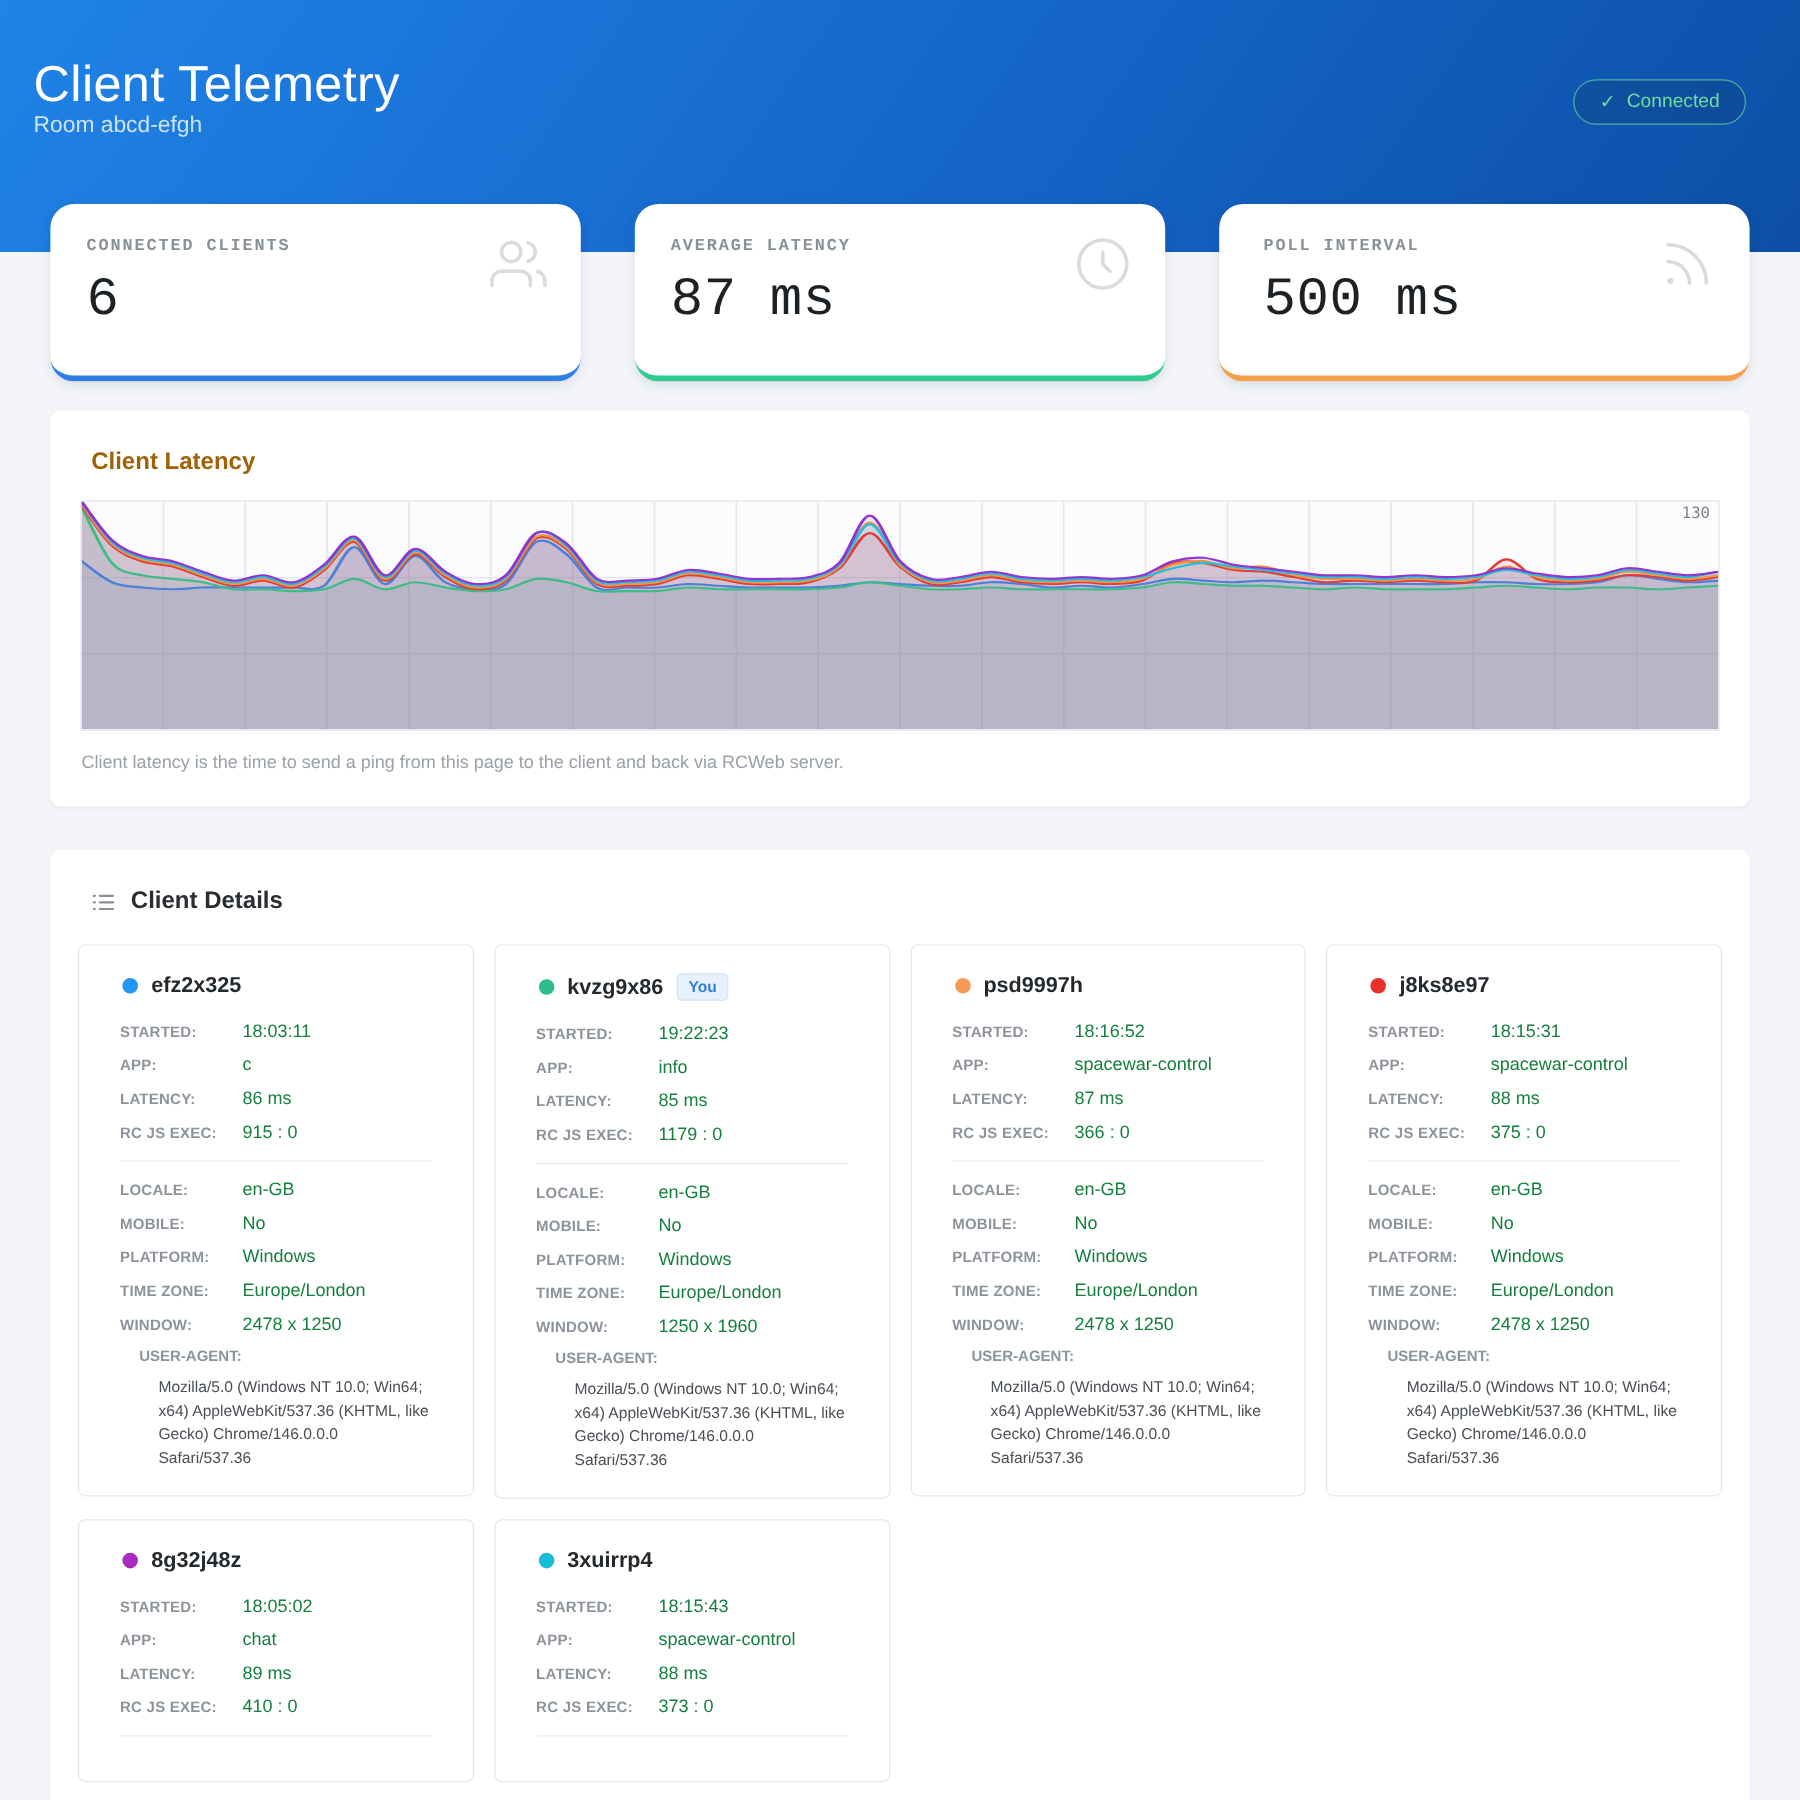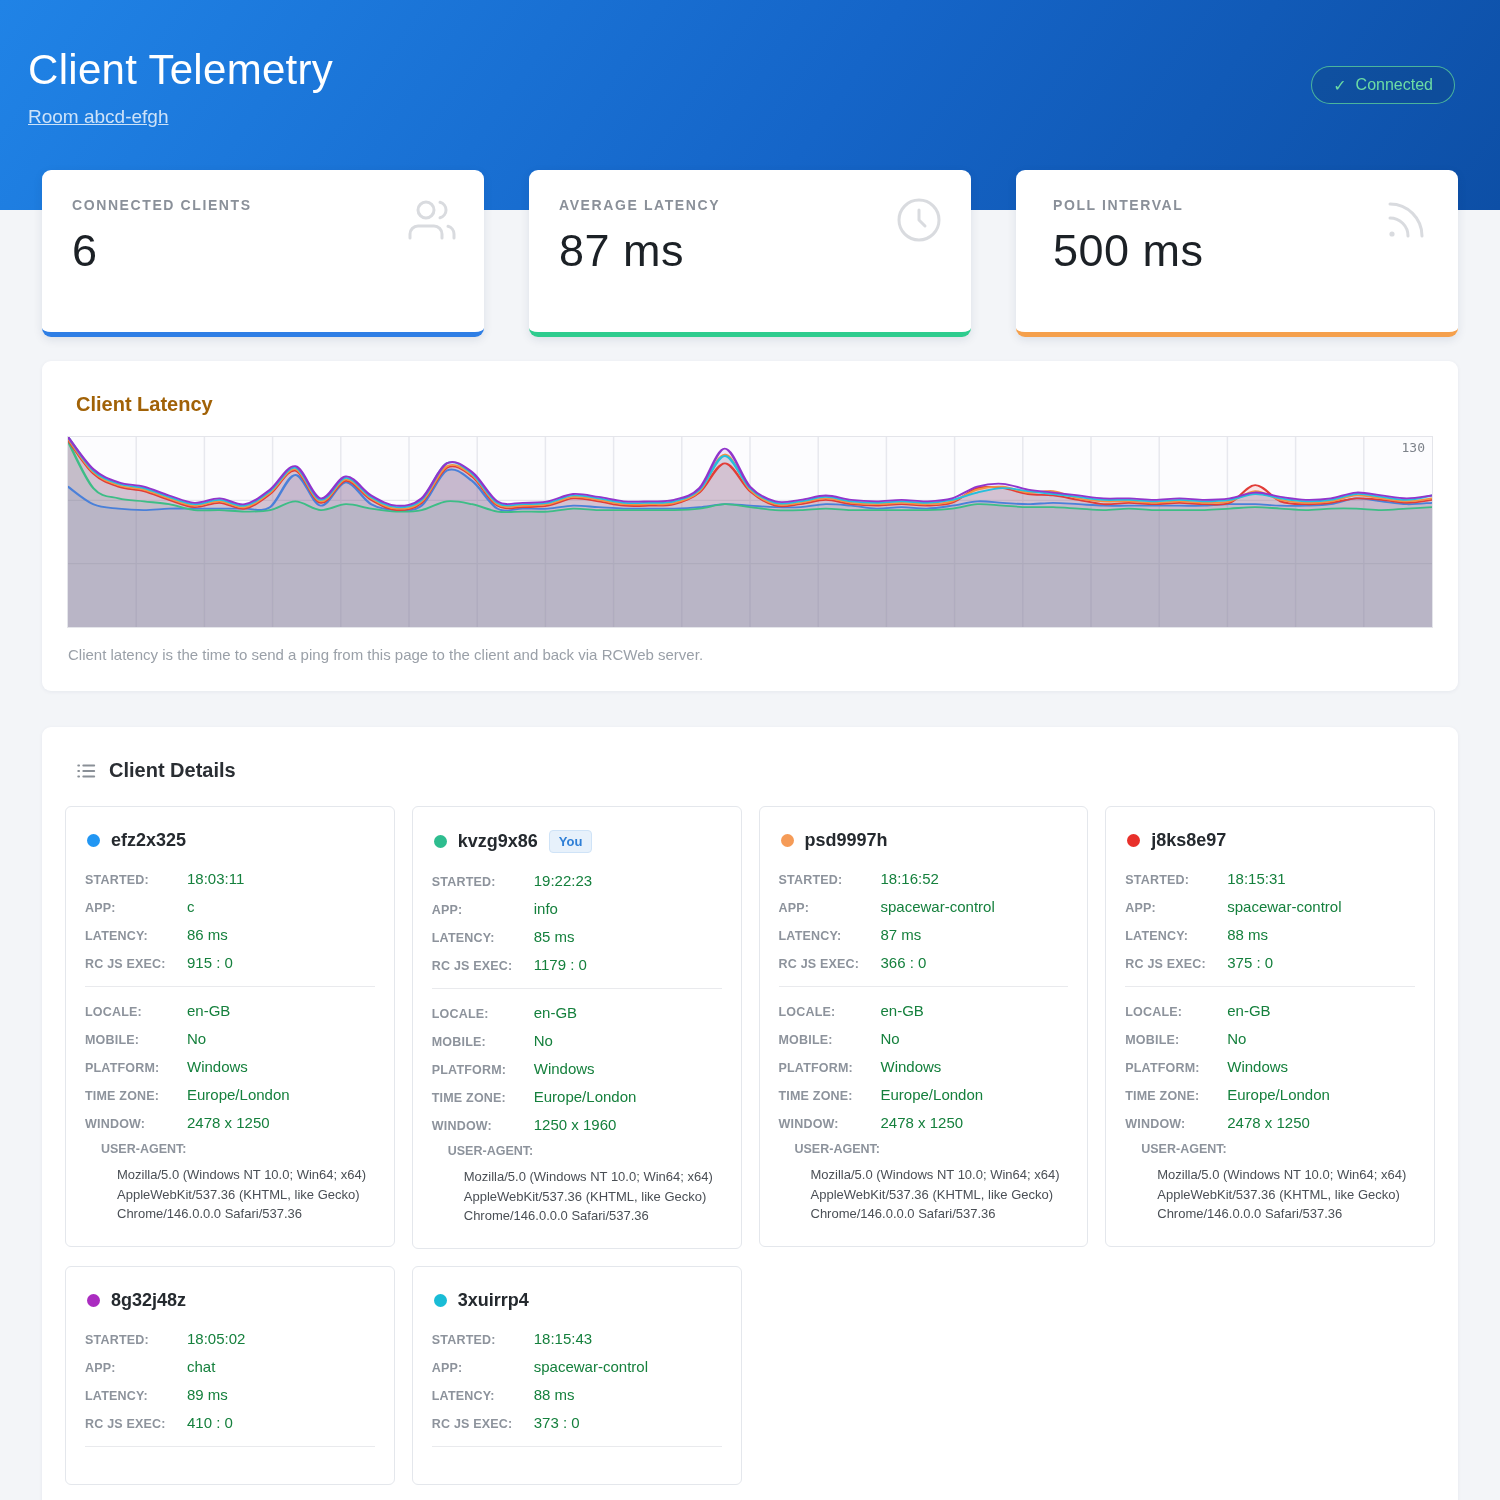--- a/index.html
+++ b/index.html
@@ -13,42 +13,42 @@
   .header {
     height: 210px;
     background: linear-gradient(125deg, #2083e6 0%, #1565c8 55%, #0d4fa6 100%);
     padding: 46px 45px 0 28px;
     position: relative;
   }
   .header h1 {
     color: #fff; font-size: 42px; font-weight: 300; letter-spacing: .3px;
   }
   .header .subtitle {
-    margin-top: 12px; color: rgba(255,255,255,.78); font-size: 19px; font-weight: 300; text-decoration: underline;
+    color: rgba(255,255,255,.78); font-size: 19px; font-weight: 300;
   }
   .status-pill {
     position: absolute; top: 66px; right: 45px;
     height: 38px; padding: 0 21px; border-radius: 19px;
     border: 1px solid rgba(95,215,156,.75);
     background: rgba(10,50,80,.18);
     color: #6cdca4; font-size: 16px;
     display: flex; align-items: center; gap: 9px;
   }
   
   .container { padding: 0 42px; }
   
   .stats-row {
     display: grid; grid-template-columns: 1fr 1fr 1fr; gap: 45px;
     margin-top: -40px;
   }
   .stat-card {
-    background: #fff; border-radius: 9px;
+    background: #fff; border-radius: 20px;
     border-bottom: 5px solid #2e7ee5;
     box-shadow: 0 3px 10px rgba(20,40,80,.10);
-    padding: 27px 30px 30px; position: relative; height: 167px;
+    padding: 27px 30px 30px; position: relative; height: 148px; font-family: Liberation Mono, monospace;
   }
   .stat-label {
     color: #8a9099; font-size: 14px; font-weight: 700; letter-spacing: 1.6px;
   }
   .stat-value {
     margin-top: 12px; font-size: 45px; font-weight: 300; color: #1c2126; letter-spacing: .5px;
   }
   .stat-icon { position: absolute; top: 26px; right: 28px; width: 48px; height: 48px; }
   .stat-icon svg { width: 48px; height: 48px; stroke: #d9dbdf; fill: none; stroke-width: 1.5; stroke-linecap: round; stroke-linejoin: round; }
   
@@ -76,21 +76,21 @@
   }
   .details-title-row { display: flex; align-items: center; gap: 12px; margin: 6px 0 24px 10px; }
   .details-title { font-size: 20px; font-weight: 700; color: #2a2e33; }
   .list-icon svg { width: 22px; height: 22px; stroke: #8a9097; stroke-width: 2; fill: none; stroke-linecap: round; display: block; }
   .client-grid {
     display: grid; grid-template-columns: repeat(4, 1fr); gap: 17px;
     align-items: start;
   }
   .client-card {
     border: 1px solid #e4e7ec; border-radius: 6px; background: #fff;
-    padding: 19px 19px 22px;
+    padding: 19px 34px 22px;
   }
   .client-head { display: flex; align-items: center; gap: 11px; margin: 4px 0 19px 2px; }
   .dot { width: 13px; height: 13px; border-radius: 50%; background: #999; flex: 0 0 13px; }
   .client-id { font-size: 18px; font-weight: 700; color: #24292e; }
   .you-badge {
     font-size: 13px; color: #2f7fd6; background: #e7f1fb; border: 1px solid #cfe3f7;
     border-radius: 4px; padding: 3px 9px; font-weight: 600;
   }
   .detail-row { display: grid; grid-template-columns: 102px 1fr; align-items: baseline; margin-bottom: 11px; }
   .dl { font-size: 12.5px; color: #8d939c; font-weight: 700; letter-spacing: .2px; }

